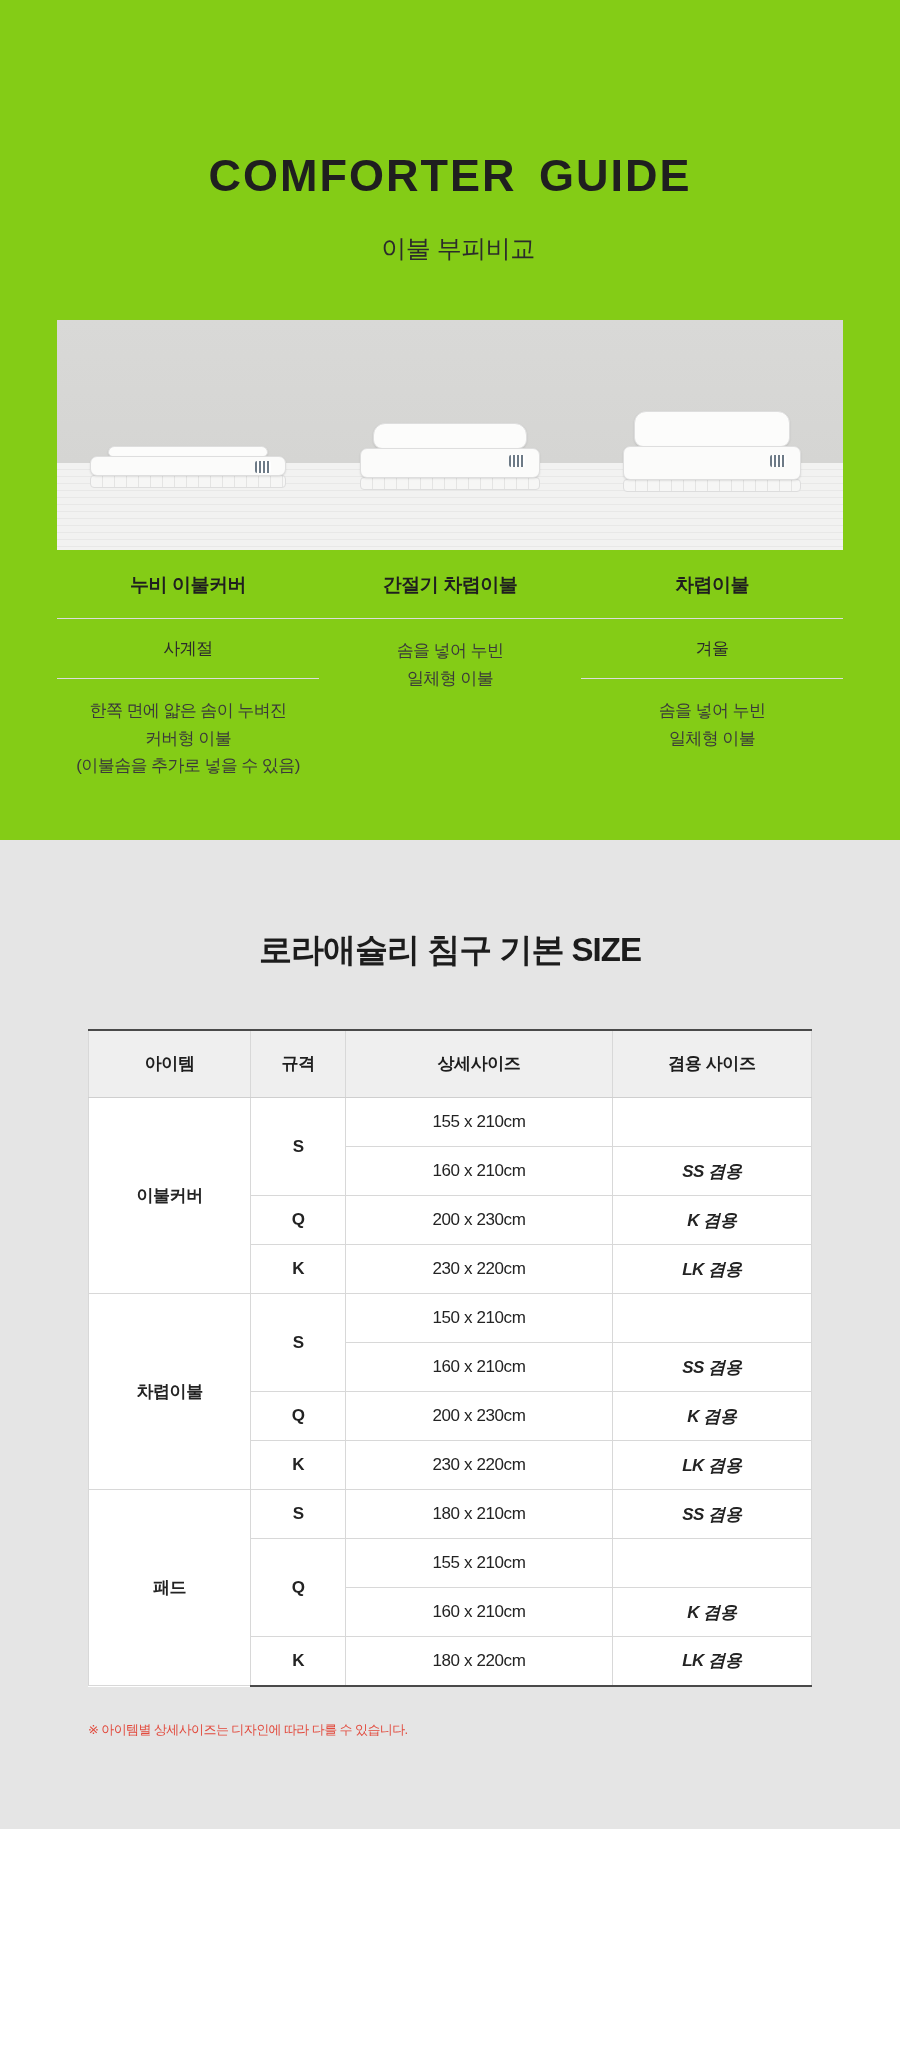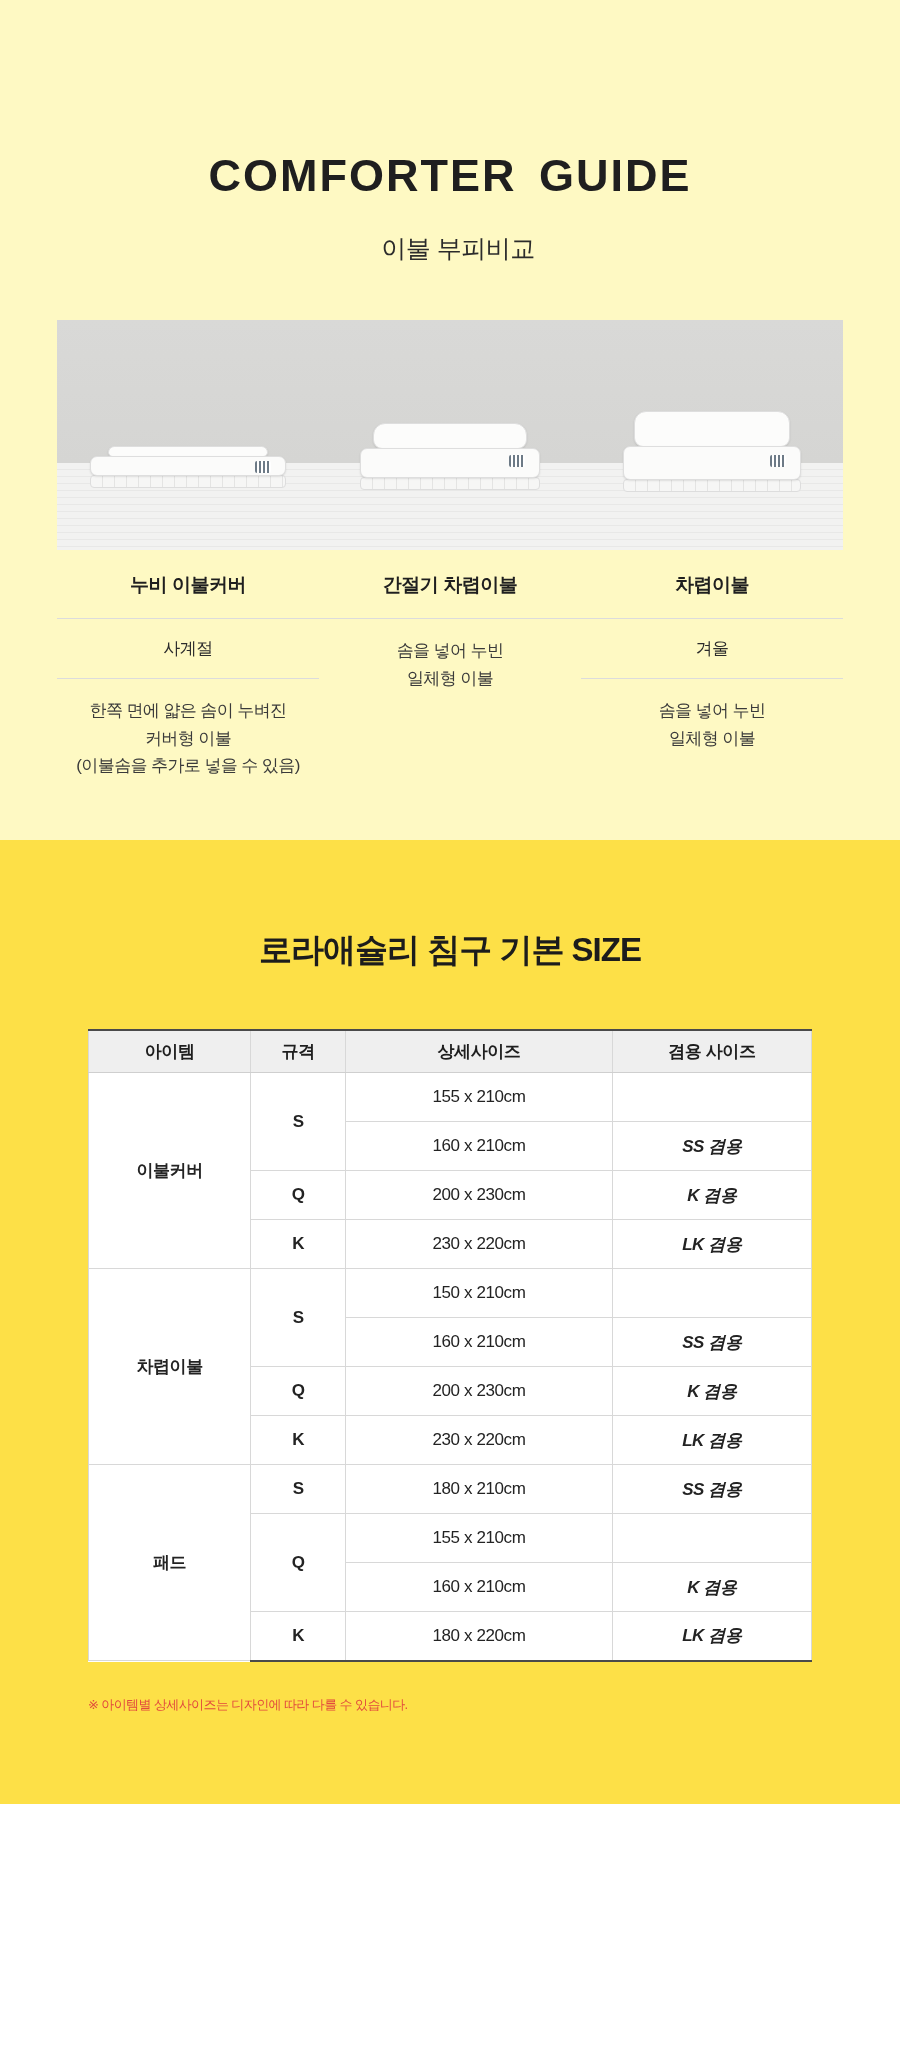--- a/index.html
+++ b/index.html
@@ -12,21 +12,21 @@
   }
   .page {
     width: 900px;
     min-height: 2070px;
     position: relative;
     overflow: hidden;
   }
 
   
   .guide-section {
-    background: #fef9c3;
+    background: #84cc16;
     padding-top: 150px;
     padding-bottom: 60px;
   }
   .guide-title {
     text-align: center;
     font-size: 45px;
     font-weight: bold;
     letter-spacing: 2px;
     color: #1f1f1f;
     margin: 0 0 30px 0;
@@ -129,21 +129,21 @@
     font-size: 17px;
     line-height: 1.62;
     color: #3a3a3a;
     padding: 18px 4px 0 4px;
     letter-spacing: -0.6px;
   }
   .card-desc div { white-space: nowrap; }
 
   
   .size-section {
-    background: #fde047;
+    background: #e5e5e5;
     padding: 88px 0 90px 0;
   }
   .size-title {
     text-align: center;
     font-size: 33px;
     font-weight: bold;
     color: #1c1c1c;
     margin: 0 0 56px 0;
     letter-spacing: -1px;
   }
@@ -160,21 +160,21 @@
   table.size-table td {
     border: 1px solid #d8d8d8;
     text-align: center;
     letter-spacing: -0.4px;
   }
   table.size-table thead th {
     background: #efefef;
     font-size: 17px;
     font-weight: bold;
     color: #1e1e1e;
-    height: 43px;
+    height: 68px;
     border-top: 2px solid #4a4a4a;
     border-bottom: 1px solid #cfcfcf;
   }
   table.size-table td {
     font-size: 17px;
     color: #232323;
     height: 49px;
   }
   td.item-cell {
     font-weight: bold;

